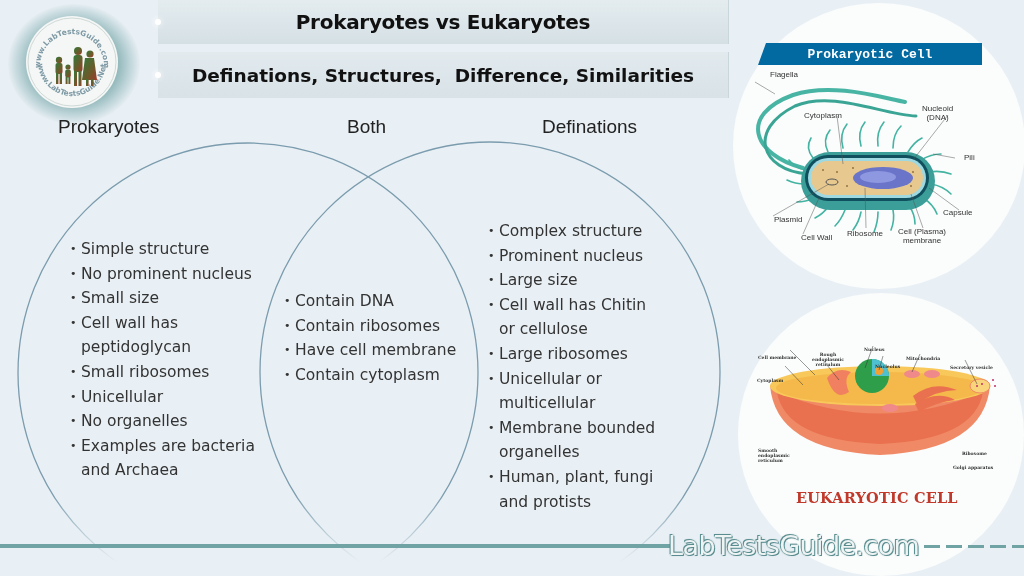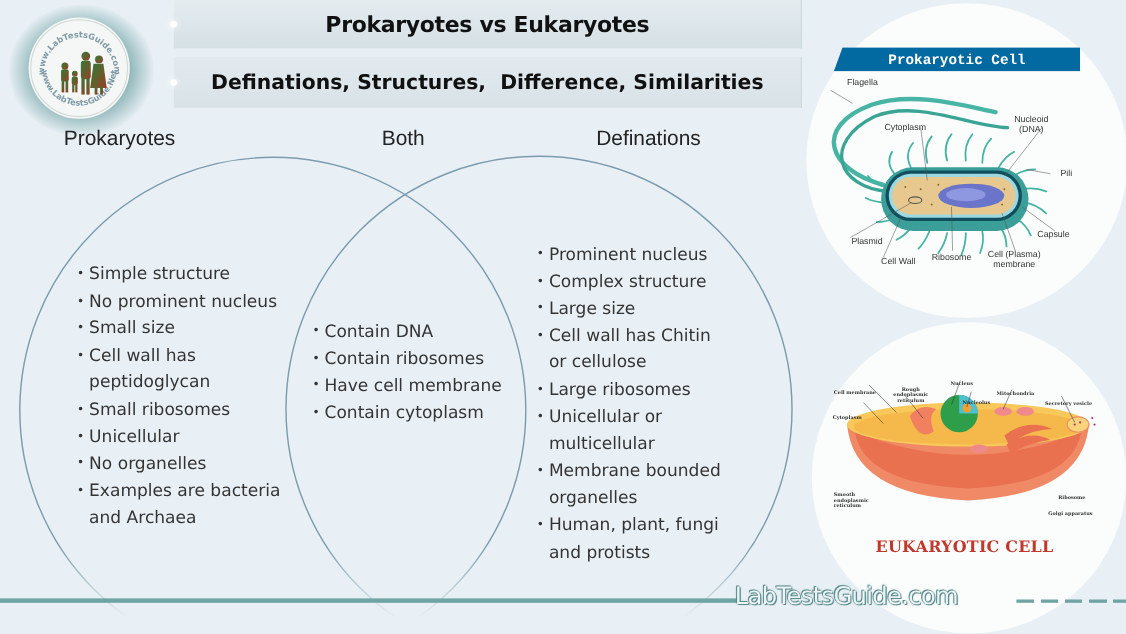--- a/index.html
+++ b/index.html
@@ -62,21 +62,21 @@
   }
   .plabel { font-family:"Liberation Sans", sans-serif; font-size:8px; color:#333; line-height:9px; text-align:center; }
   .elabel { font-family:"DejaVu Serif", serif; font-size:4.5px; color:#333; font-weight:bold; }
   .euk-title { font-family:"DejaVu Serif", serif; font-weight:bold; font-size:14.5px; color:#c0392b; letter-spacing:0.2px; }
 
   
   .bottom-line { left:0; top:544px; width:672px; height:4px; background:#6fa3a4; }
   .dash-line { left:924px; top:545px; width:100px; height:3px;
     background:repeating-linear-gradient(90deg,#6fa3a4 0 16px,transparent 16px 22px); }
   .watermark {
-    left:668px; top:530px; font-family:"DejaVu Sans", sans-serif; font-size:22px; color:#eef3f4;
+    left:668px; top:530px; font-family:"DejaVu Sans", sans-serif; font-size:27px; color:#eef3f4;
     letter-spacing:-0.6px;
     text-shadow: 0 0 1px #4f8285, 0 0 2px #4f8285, 1px 1px 0 #5f9395, -1px -1px 0 #5f9395;
   }
 </style>
 </head>
 <body>
 
 <div class="abs logo-glow"></div>
 <div class="abs logo-disc">
   <svg width="92" height="92" viewBox="0 0 92 92">
@@ -165,22 +165,22 @@
 </ul>
 
 <ul class="abs list" style="left:284px; top:289px;">
   <li><span>Contain DNA</span></li>
   <li><span>Contain ribosomes</span></li>
   <li><span>Have cell membrane</span></li>
   <li><span>Contain cytoplasm</span></li>
 </ul>
 
 <ul class="abs list" style="left:488px; top:219px;">
+  <li><span>Complex structure</span></li>
   <li><span>Prominent nucleus</span></li>
-  <li><span>Complex structure</span></li>
   <li><span>Large size</span></li>
   <li>
       <span class="cont">Cell wall has Chitin</span>
       <span class="cont">or cellulose</span>
     </li>
   <li><span>Large ribosomes</span></li>
   <li>
       <span class="cont">Unicellular or</span>
       <span class="cont">multicellular</span>
     </li>

